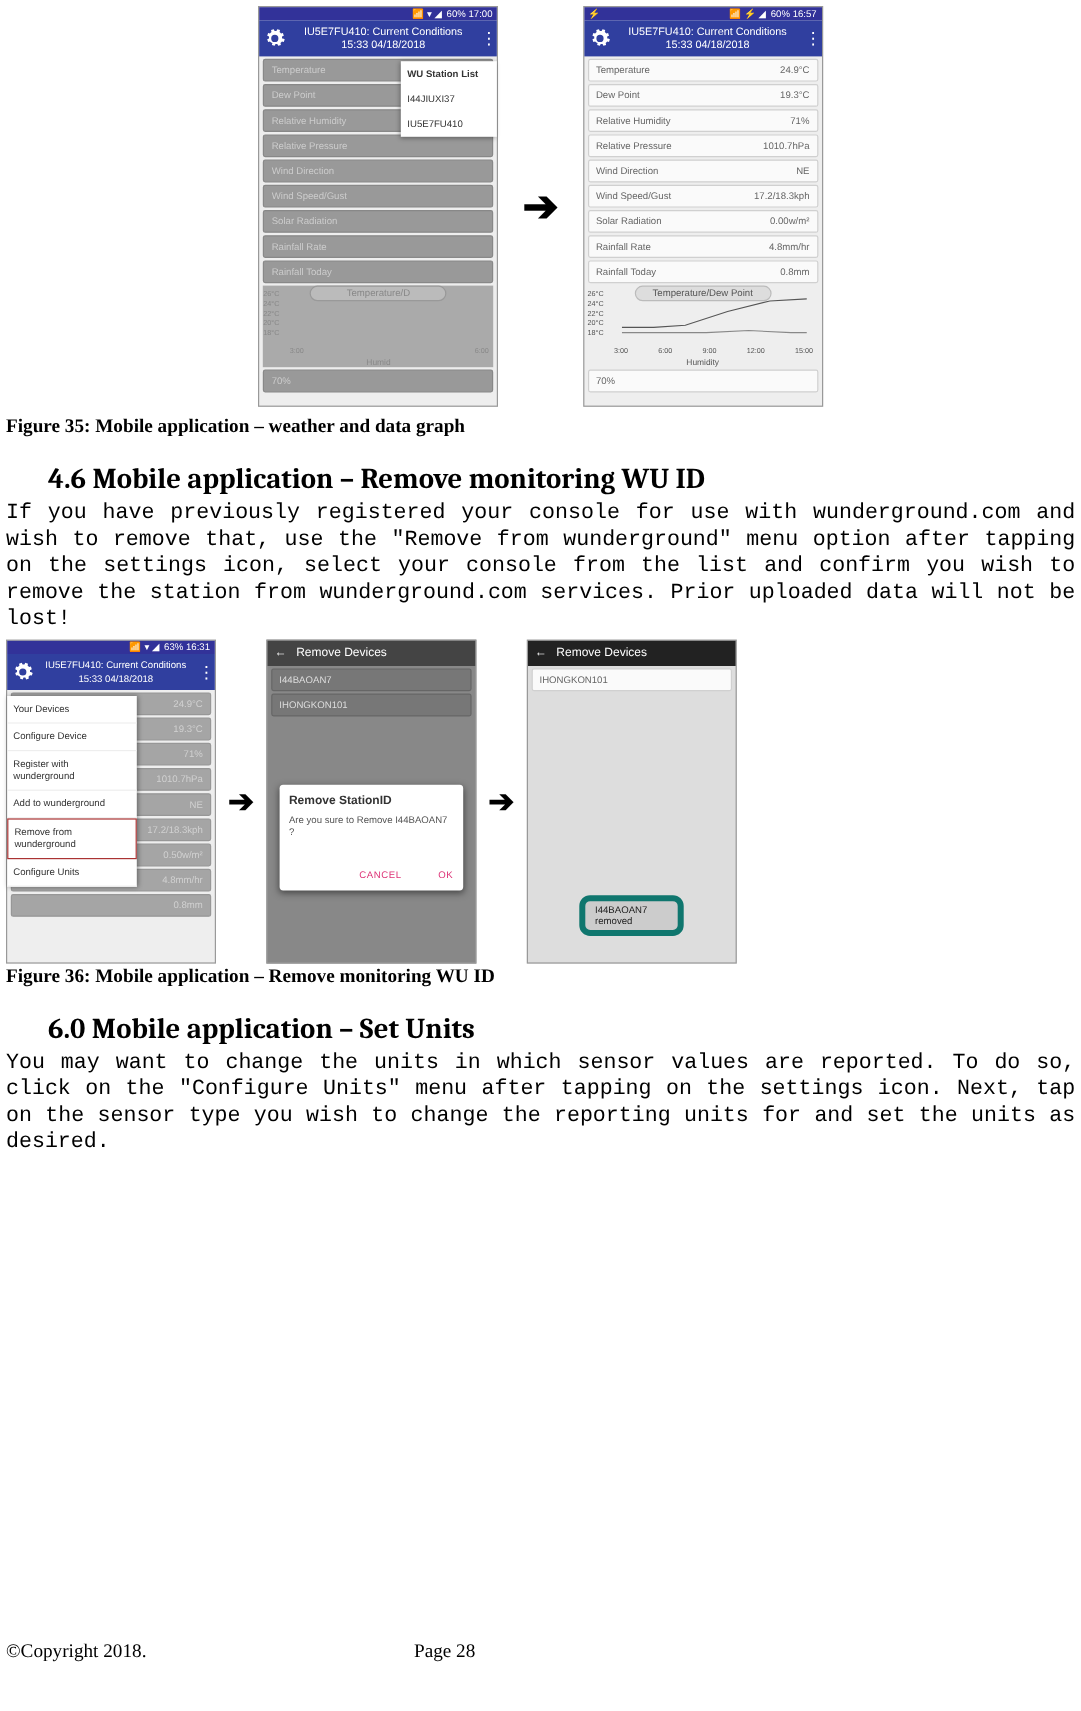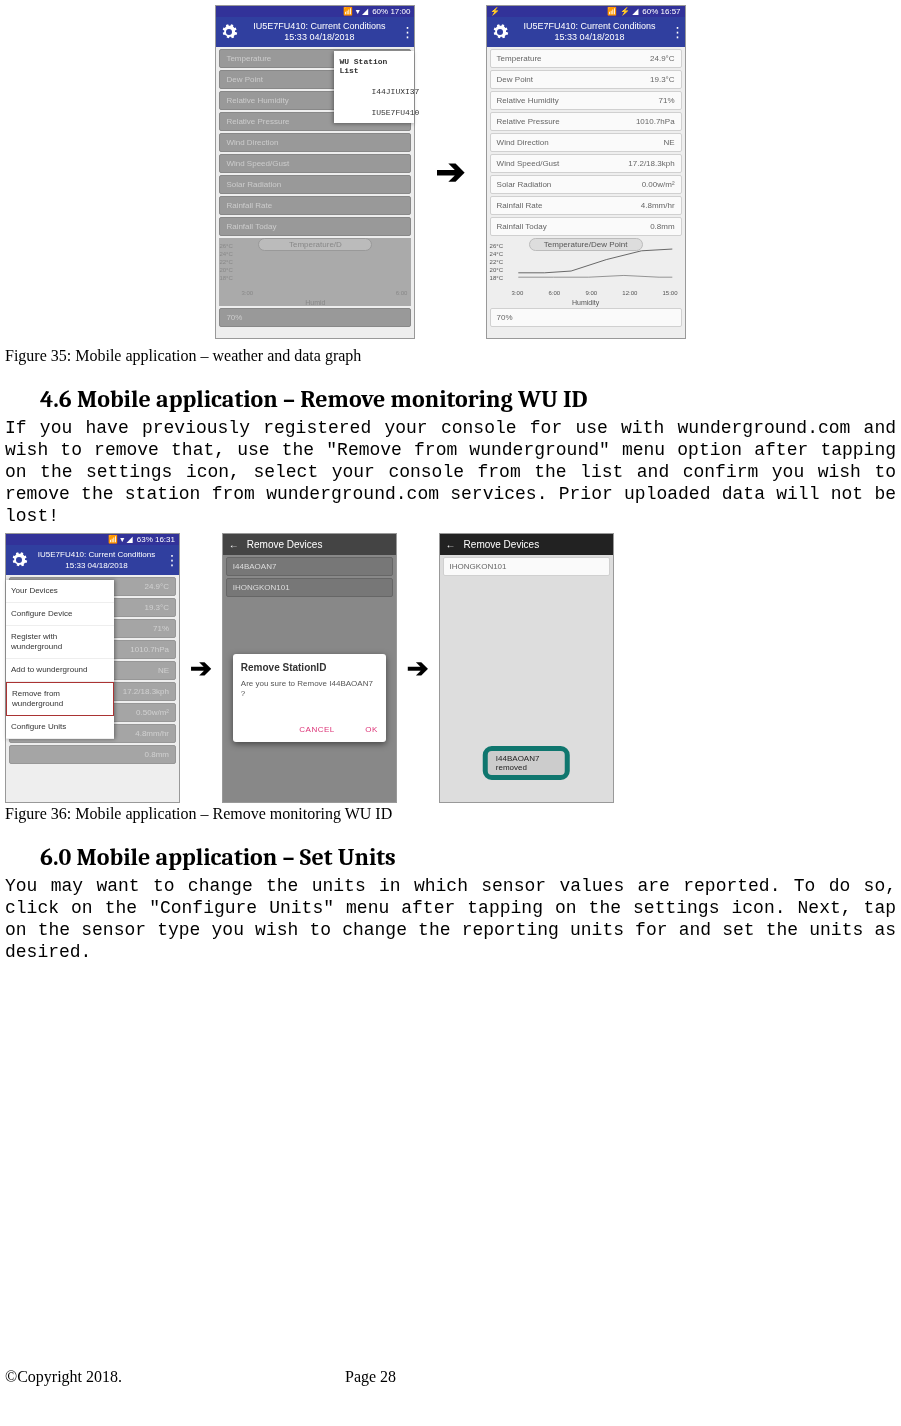--- a/index.html
+++ b/index.html
@@ -98,33 +98,31 @@
     margin: 2px auto;
     padding: 1px;
   }
   .menu-panel {
     position: absolute;
     right: 0;
     top: 45px;
     width: 80px;
     background: #fff;
     box-shadow: -1px 1px 4px rgba(0,0,0,.4);
-    font-family: Liberation Mono, monospace;
   }
   .menu-panel .mhead {
     font-size: 8px;
     color: #333;
     padding: 6px 5px;
     font-weight: bold;
   }
   .menu-panel .mitem {
     font-size: 8px;
     color: #333;
     padding: 6px 5px;
-    margin-left: 32px;
   }
   .arrow-big {
     font-size: 36px;
     font-weight: bold;
     line-height: 1;
   }
   .drawer {
     position: absolute;
     left: 0;
     top: 46px;
@@ -137,21 +135,21 @@
     color: #333;
     padding: 6px 5px;
     border-bottom: 1px solid #eee;
     line-height: 10px;
   }
   .drawer .mitem.sel {
     border: 1px solid #a33;
   }
   .caption {
     font-family: "Times New Roman", serif;
-    font-weight: normal;
+    font-weight: bold;
     font-size: 16px;
     margin: 8px 0 20px 5px;
   }
   .section-h {
     font-family: Cambria, "Times New Roman", serif;
     font-weight: bold;
     font-size: 24px;
     margin: 10px 0 4px 40px;
   }
   .bodytext {

